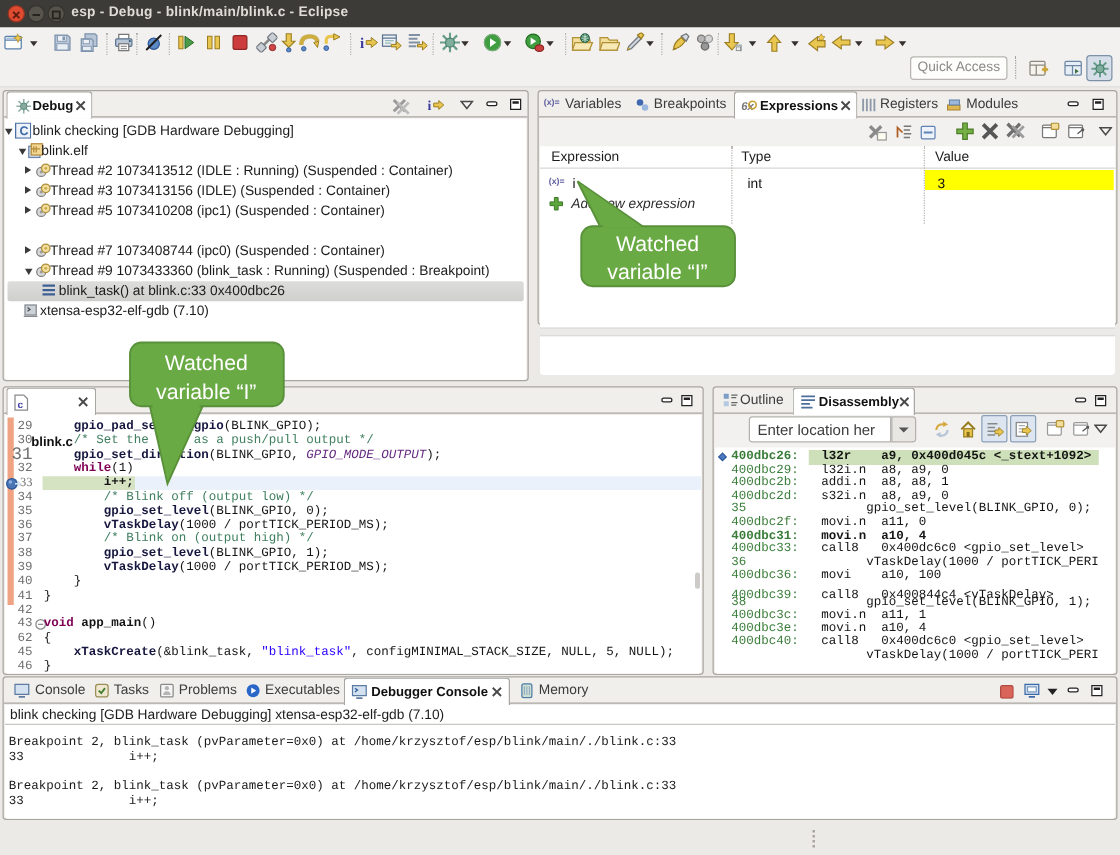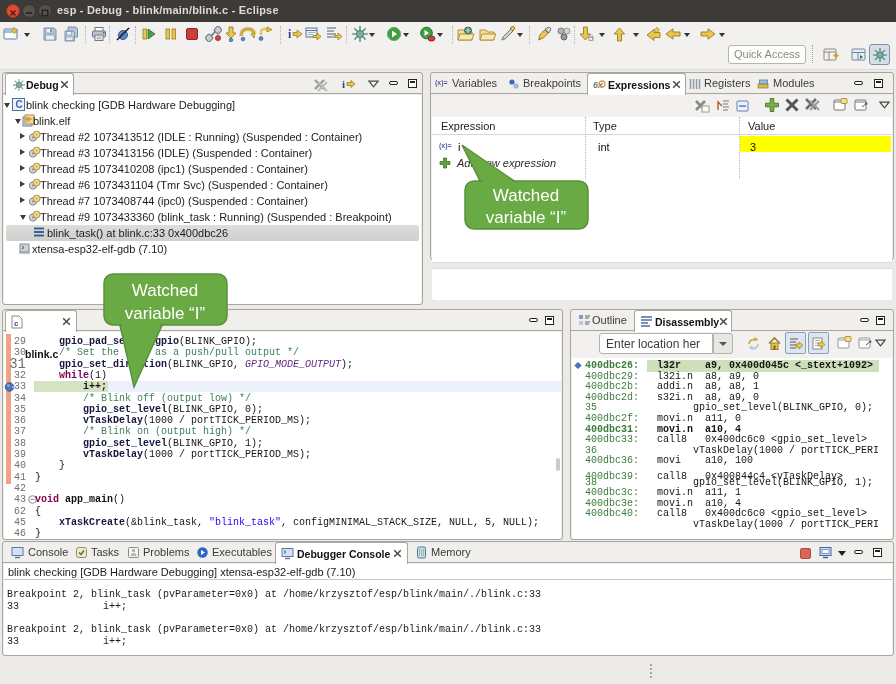--- a/index.html
+++ b/index.html
@@ -288,30 +288,20 @@
       <div class="trow" style="top:66px; width:100%;">
         <div class="arrow-r" style="left:16px;top:4px;"></div>
         <span style="position:absolute;left:24px;top:1px;"><svg width="13" height="13" viewBox="0 0 13 13">
             <circle cx="5" cy="7.5" r="3.6" fill="#d9d9d9" stroke="#7e7e7e"></circle>
             <circle cx="5" cy="7.5" r="1.2" fill="#9c9c9c"></circle>
             <circle cx="8.6" cy="4.6" r="3.4" fill="#f2de9c" stroke="#ae8e38"></circle>
             <circle cx="8.6" cy="4.6" r="1.1" fill="#c8a94e"></circle>
           </svg></span>
         <span style="position:absolute;left:36px;top:2px;">Thread #5 1073410208 (ipc1) (Suspended : Container)</span>
       </div>
-      <div class="trow" style="top:82px; width:100%;">
-        <div class="arrow-r" style="left:16px;top:4px;"></div>
-        <span style="position:absolute;left:24px;top:1px;"><svg width="13" height="13" viewBox="0 0 13 13">
-            <circle cx="5" cy="7.5" r="3.6" fill="#d9d9d9" stroke="#7e7e7e"></circle>
-            <circle cx="5" cy="7.5" r="1.2" fill="#9c9c9c"></circle>
-            <circle cx="8.6" cy="4.6" r="3.4" fill="#f2de9c" stroke="#ae8e38"></circle>
-            <circle cx="8.6" cy="4.6" r="1.1" fill="#c8a94e"></circle>
-          </svg></span>
-        <span style="position:absolute;left:36px;top:2px;">Thread #6 1073431104 (Tmr Svc) (Suspended : Container)</span>
-      </div>
       <div class="trow" style="top:98px; width:100%;">
         <div class="arrow-r" style="left:16px;top:4px;"></div>
         <span style="position:absolute;left:24px;top:1px;"><svg width="13" height="13" viewBox="0 0 13 13">
             <circle cx="5" cy="7.5" r="3.6" fill="#d9d9d9" stroke="#7e7e7e"></circle>
             <circle cx="5" cy="7.5" r="1.2" fill="#9c9c9c"></circle>
             <circle cx="8.6" cy="4.6" r="3.4" fill="#f2de9c" stroke="#ae8e38"></circle>
             <circle cx="8.6" cy="4.6" r="1.1" fill="#c8a94e"></circle>
           </svg></span>
         <span style="position:absolute;left:36px;top:2px;">Thread #7 1073408744 (ipc0) (Suspended : Container)</span>
       </div>
@@ -465,21 +455,21 @@
       <div class="mono" style="position:absolute;left:31px;top:26.6px;font-size:10px;line-height:11.3px;color:#141414;white-space:pre;">    <b style="color:#16163f">gpio_set_direction</b>(BLINK_GPIO, <i style="color:#642880">GPIO_MODE_OUTPUT</i>);</div>
       <div class="mono" style="position:absolute;left:4px;top:37.900000000000006px;width:18px;font-size:10px;line-height:11.3px;color:#6f6f6f;text-align:right;white-space:pre;">32</div>
       <div class="mono" style="position:absolute;left:31px;top:37.900000000000006px;font-size:10px;line-height:11.3px;color:#141414;white-space:pre;">    <b style="color:#7f0055">while</b>(1)</div>
       <div style="position:absolute;left:30px;top:48.7px;width:74px;height:11.8px;background:#d6e3c3;"></div>
       <div style="position:absolute;left:104px;top:48.7px;right:0;height:11.8px;background:#eaf1fa;"></div>
       <svg style="position:absolute;left:0px;top:49.2px" width="14" height="12" viewBox="0 0 14 12">
         <circle cx="5.5" cy="6" r="4.2" fill="#4a76b8" stroke="#2c5798"></circle>
         <circle cx="4.3" cy="4.6" r="1.4" fill="#8fb0dc"></circle>
         <path d="M8 6h4M10.5 4.2L12.5 6l-2 1.8" stroke="#d8e6f4" stroke-width="1.1" fill="none"></path>
       </svg>
-      <div class="mono" style="position:absolute;left:4px;top:49.2px;width:18px;font-size:10px;line-height:11.3px;color:#6f6f6f;text-align:right;white-space:pre;">33</div>
+      <div class="mono" style="position:absolute;left:4px;top:49.2px;width:18px;font-size:10px;line-height:11.3px;color:#6f6f6f;text-align:right;white-space:pre;font-family:Liberation Serif, serif;">33</div>
       <div class="mono" style="position:absolute;left:31px;top:49.2px;font-size:10px;line-height:11.3px;color:#141414;white-space:pre;">        <b>i++;</b></div>
       <div class="mono" style="position:absolute;left:4px;top:60.5px;width:18px;font-size:10px;line-height:11.3px;color:#6f6f6f;text-align:right;white-space:pre;">34</div>
       <div class="mono" style="position:absolute;left:31px;top:60.5px;font-size:10px;line-height:11.3px;color:#141414;white-space:pre;">        <span style="color:#3f7f5f">/* Blink off (output low) */</span></div>
       <div class="mono" style="position:absolute;left:4px;top:71.80000000000001px;width:18px;font-size:10px;line-height:11.3px;color:#6f6f6f;text-align:right;white-space:pre;">35</div>
       <div class="mono" style="position:absolute;left:31px;top:71.80000000000001px;font-size:10px;line-height:11.3px;color:#141414;white-space:pre;">        <b style="color:#16163f">gpio_set_level</b>(BLINK_GPIO, 0);</div>
       <div class="mono" style="position:absolute;left:4px;top:83.10000000000001px;width:18px;font-size:10px;line-height:11.3px;color:#6f6f6f;text-align:right;white-space:pre;">36</div>
       <div class="mono" style="position:absolute;left:31px;top:83.10000000000001px;font-size:10px;line-height:11.3px;color:#141414;white-space:pre;">        <b style="color:#16163f">vTaskDelay</b>(1000 / portTICK_PERIOD_MS);</div>
       <div class="mono" style="position:absolute;left:4px;top:94.4px;width:18px;font-size:10px;line-height:11.3px;color:#6f6f6f;text-align:right;white-space:pre;">37</div>
       <div class="mono" style="position:absolute;left:31px;top:94.4px;font-size:10px;line-height:11.3px;color:#141414;white-space:pre;">        <span style="color:#3f7f5f">/* Blink on (output high) */</span></div>
       <div class="mono" style="position:absolute;left:4px;top:105.7px;width:18px;font-size:10px;line-height:11.3px;color:#6f6f6f;text-align:right;white-space:pre;">38</div>

